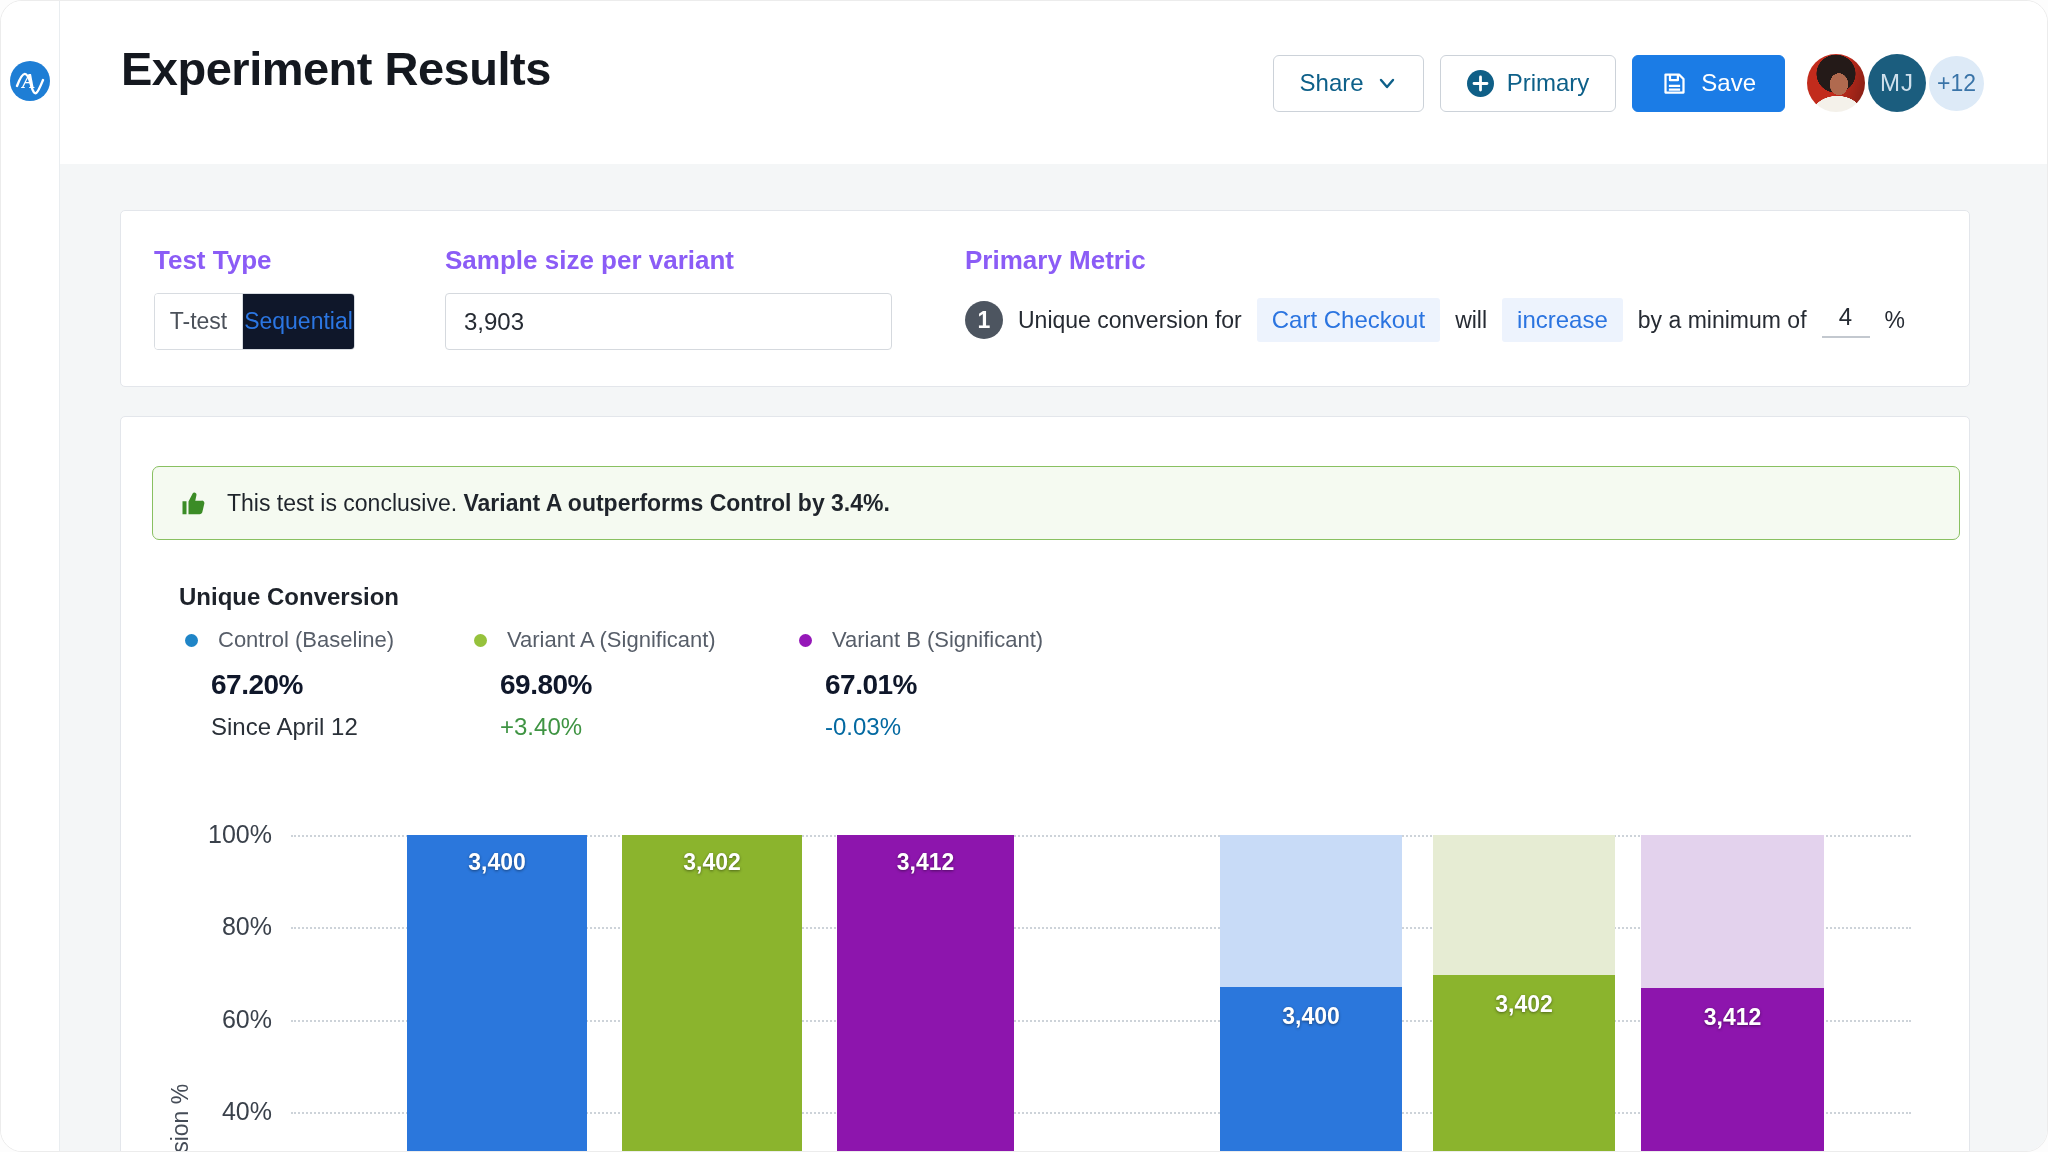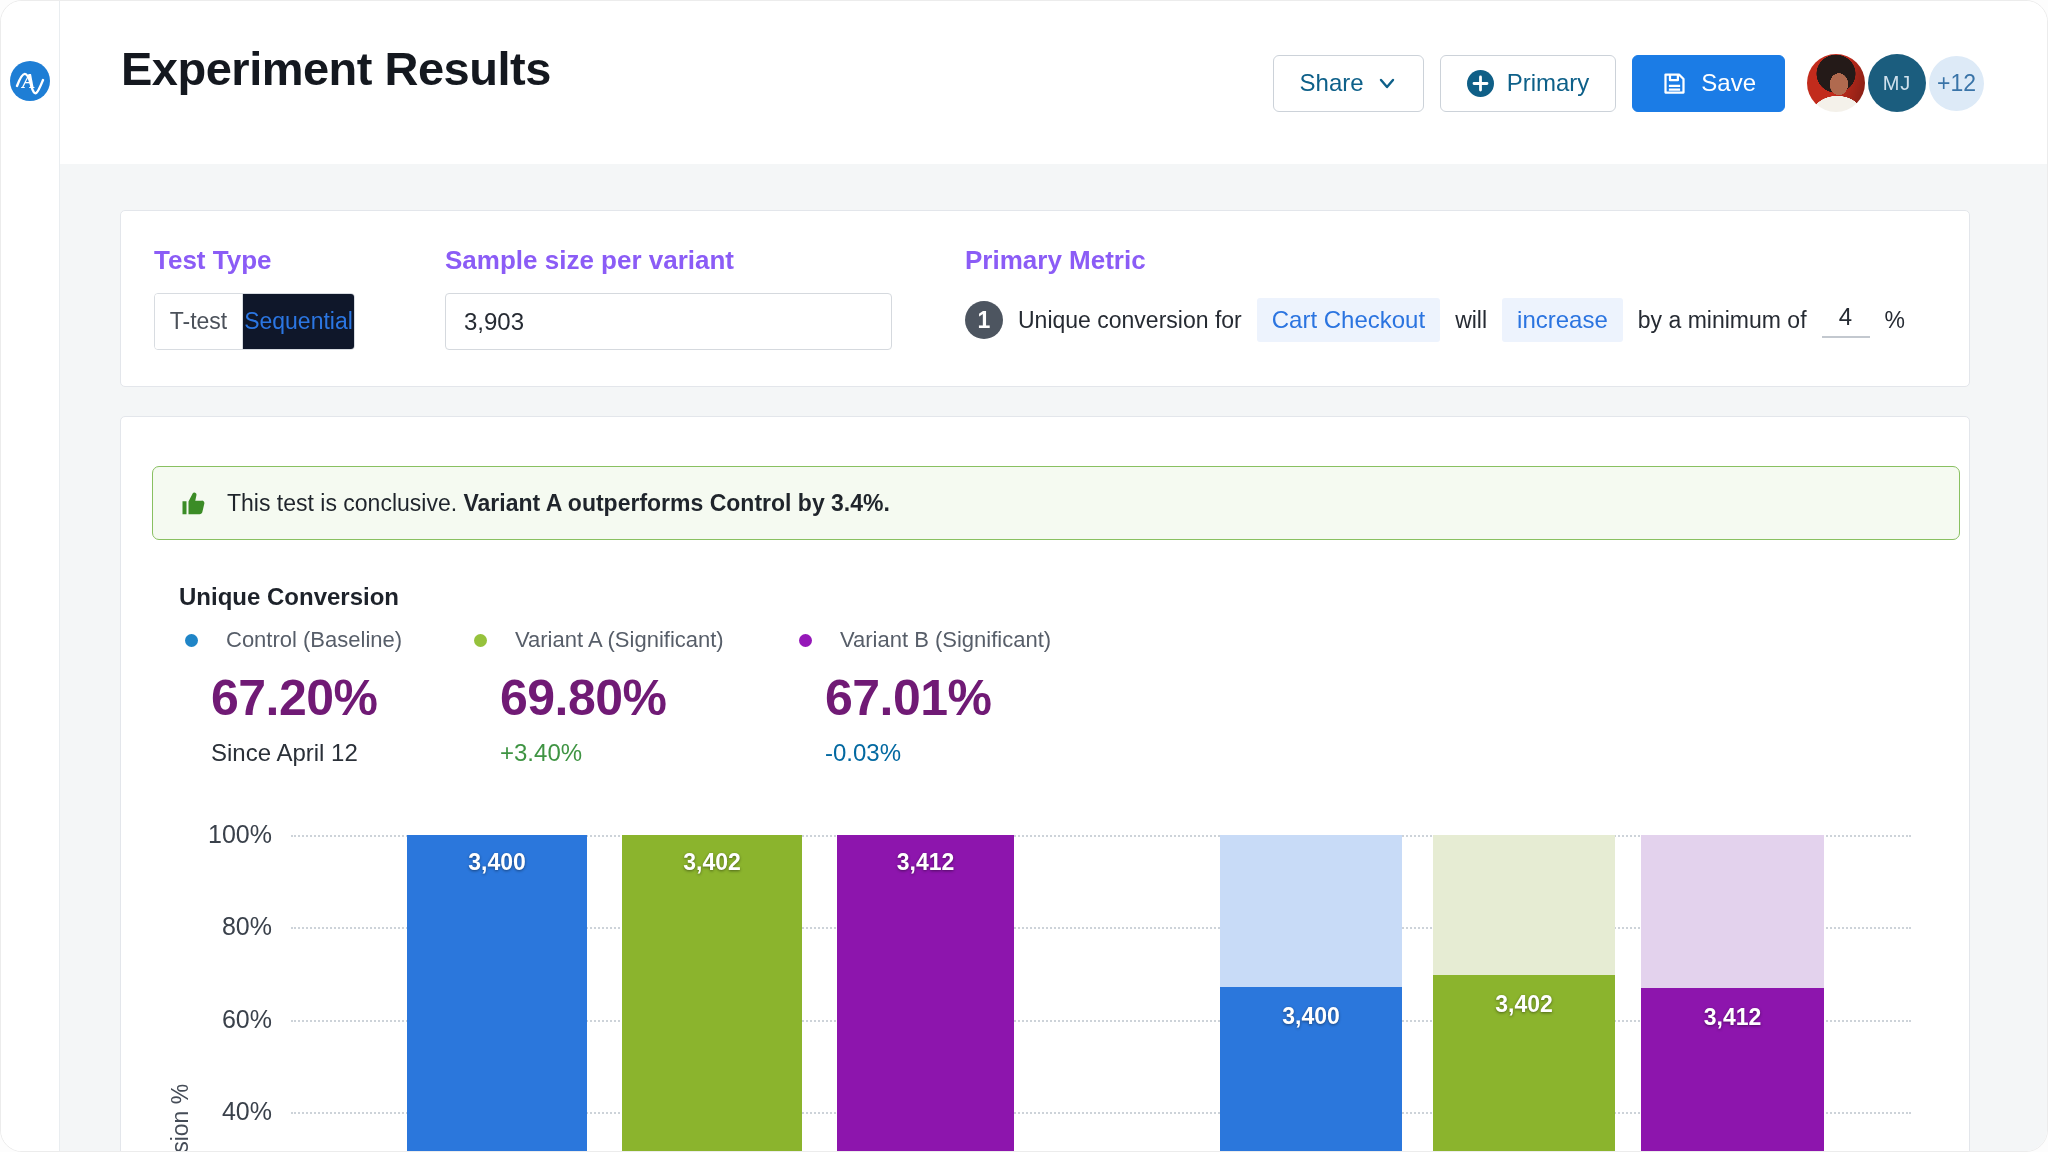--- a/index.html
+++ b/index.html
@@ -18,21 +18,21 @@
   .btn-outline { background:#fff; border:1px solid #ccd2d9; color:#0e6089; padding:0 26px; }
   .btn-primary { background:#1b7ce6; border:1px solid #1b7ce6; color:#fff; padding:0 28px; font-weight:400; }
   .avatars { display:flex; align-items:center; margin-left:6px; }
   .avatar { width:58px; height:58px; border-radius:50%; display:flex; align-items:center; justify-content:center; cursor:pointer; }
   .avatar + .avatar { margin-left:3px; }
   .avatar-photo { background:
       radial-gradient(ellipse 42% 30% at 52% 102%, #f4f1ea 0 98%, transparent 100%),
       radial-gradient(ellipse 16% 19% at 55% 52%, #b06a4f 0 98%, transparent 100%),
       radial-gradient(ellipse 34% 33% at 50% 34%, #241a18 0 98%, transparent 100%),
       linear-gradient(105deg, #c22b1c 55%, #7e1d14 100%); }
-  .avatar-mj { background:#1b5d7e; color:#cfe0ec; font-size:20px; letter-spacing:1px; }
+  .avatar-mj { background:#1b5d7e; color:#cfe0ec; font-size:24px; letter-spacing:1px; }
   .avatar-more { background:#ddeaf7; color:#3a74a8; font-size:23px; width:55px; height:55px; }
 
   
   .bodyarea { position:absolute; left:59px; top:163px; right:0; bottom:0; background:#f4f6f7; overflow:hidden; }
   .card { position:absolute; background:#fff; border:1px solid #e3e6eb; border-radius:5px; }
   .card-config { left:60px; top:46px; width:1850px; height:177px; }
   .card-results { left:60px; top:252px; width:1850px; height:920px; }
 
   .field-label { position:absolute; font-size:26px; font-weight:700; color:#8b5cf6; }
 
@@ -51,24 +51,24 @@
 
   
   .banner { position:absolute; left:31px; top:49px; width:1808px; height:74px; background:#f5faf1; border:1.5px solid #89c061; border-radius:7px; display:flex; align-items:center; padding-left:27px; gap:17px; }
   .banner-text { font-size:23px; color:#1f242b; }
   .banner-text b { font-weight:700; }
 
   .section-title { position:absolute; left:58px; top:166px; font-size:24px; font-weight:700; color:#1d222a; }
 
   
   .stat-col { position:absolute; top:210px; }
-  .legend-row { display:flex; align-items:center; gap:28px; }
+  .legend-row { display:flex; align-items:center; gap:20px; }
   .dot { width:13px; height:13px; border-radius:50%; }
   .legend-label { font-size:22px; color:#575e69; }
-  .stat-value { margin:16px 0 0 26px; font-size:50px; font-weight:600; color:#701a75; letter-spacing:-0.5px; }
+  .stat-value { margin:16px 0 0 26px; font-size:28px; font-weight:600; color:#0f172a; letter-spacing:-0.5px; }
   .stat-sub { margin:12px 0 0 26px; font-size:24px; }
   .sub-dark { color:#2a3038; } .sub-green { color:#3f9443; } .sub-red { color:#0369a1; }
 
   
   .chart { position:absolute; left:0; top:418px; right:0; bottom:0; }
   .tick-label { position:absolute; width:151px; text-align:right; font-size:25px; color:#3a414b; }
   .gridline { position:absolute; left:170px; width:1620px; height:0; border-top:2px dotted #cdd3d9; }
   .y-title { position:absolute; left:46px; top:392px; transform:rotate(-90deg); transform-origin:top left; font-size:23px; color:#454c57; white-space:nowrap; }
   .bar { position:absolute; top:0; bottom:0; }
   .bar-label { position:absolute; left:0; right:0; top:14px; text-align:center; font-size:23px; font-weight:700; color:#fff; text-shadow:0 1px 3px rgba(0,0,0,0.45); }

